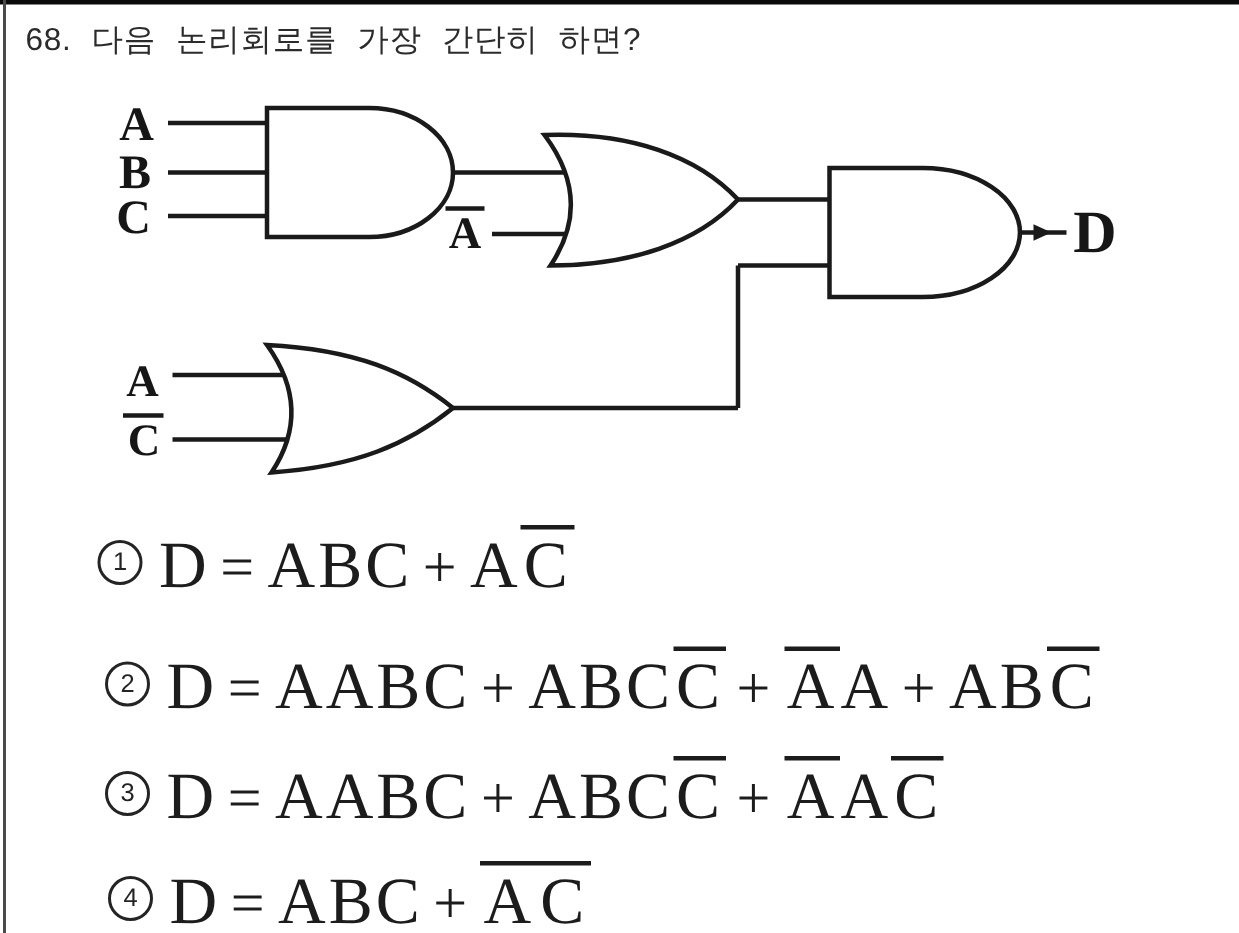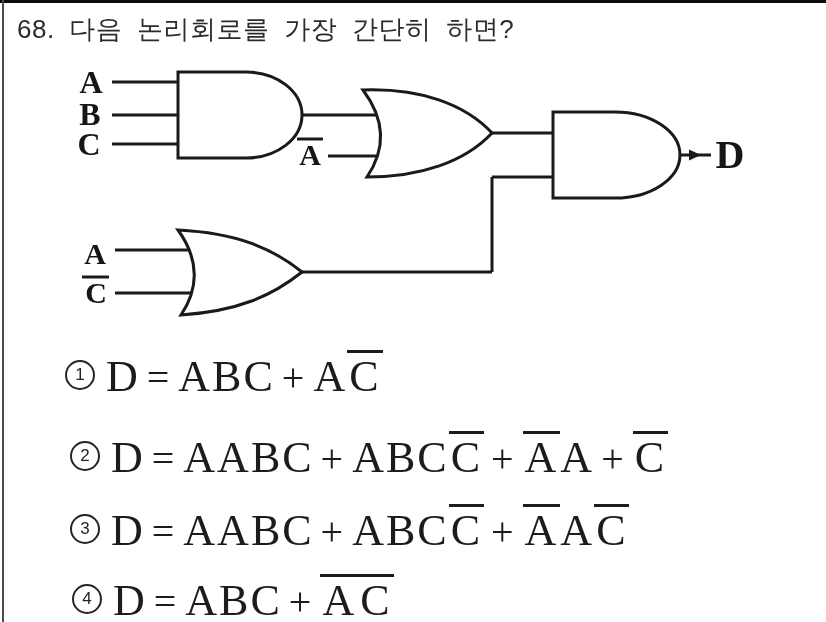--- a/index.html
+++ b/index.html
@@ -3,21 +3,21 @@
 <meta charset="utf-8">
 <style>
   html,body{margin:0;padding:0;}
   body{
     width:826px;height:622px;position:relative;overflow:hidden;
     background:#ffffff;font-family:"Liberation Sans",sans-serif;
   }
   .frame-top{position:absolute;left:0;top:0;width:826px;height:3px;background:#0b0b0b;}
   .frame-left{position:absolute;left:2px;top:0;width:2px;height:622px;background:#4a4a4a;}
   .title{
-    position:absolute;left:17px;top:12px;font-size:26px;color:#2b2b2b;
+    position:absolute;left:17px;top:12px;font-size:21px;color:#2b2b2b;
     letter-spacing:.5px;word-spacing:7px;white-space:nowrap;
   }
   svg.circuit{position:absolute;left:0;top:0;}
   svg.circuit path,svg.circuit line{stroke:#1a1a1a;stroke-width:3;fill:none;}
   svg.circuit path.gate{fill:#ffffff;}
   svg.circuit text{fill:#161616;font-family:"Liberation Serif",serif;font-weight:bold;}
   .opt-row{position:absolute;display:flex;align-items:center;}
   .opt-num{
     width:26px;height:26px;border:2px solid #242424;border-radius:50%;
     display:flex;align-items:center;justify-content:center;
@@ -90,20 +90,21 @@
       <span class="seg">D</span>
       <span class="seg op">=</span>
       <span class="seg">AABC</span>
       <span class="seg op">+</span>
       <span class="seg">ABC</span>
       <span class="seg bar">C</span>
       <span class="seg op">+</span>
       <span class="seg bar">A</span>
       <span class="seg">A</span>
       <span class="seg op">+</span>
+      <span class="seg">AB</span>
       <span class="seg bar">C</span>
     </span>
 </div>
 <div class="opt-row" style="left:70px;top:504px;">
   <span class="opt-num">3</span>
   <span class="formula">
       <span class="seg">D</span>
       <span class="seg op">=</span>
       <span class="seg">AABC</span>
       <span class="seg op">+</span>

